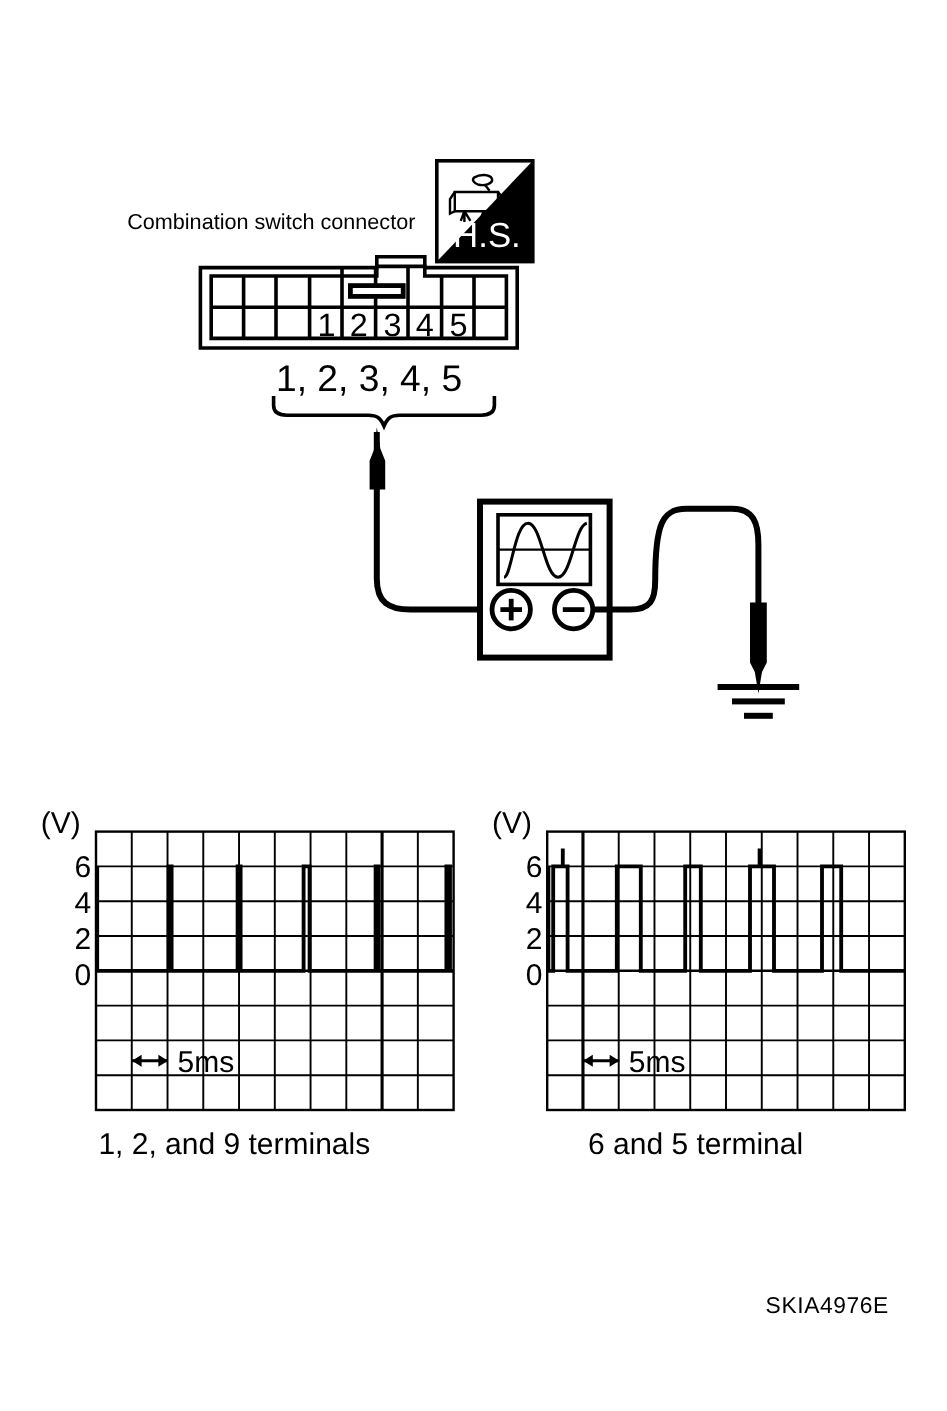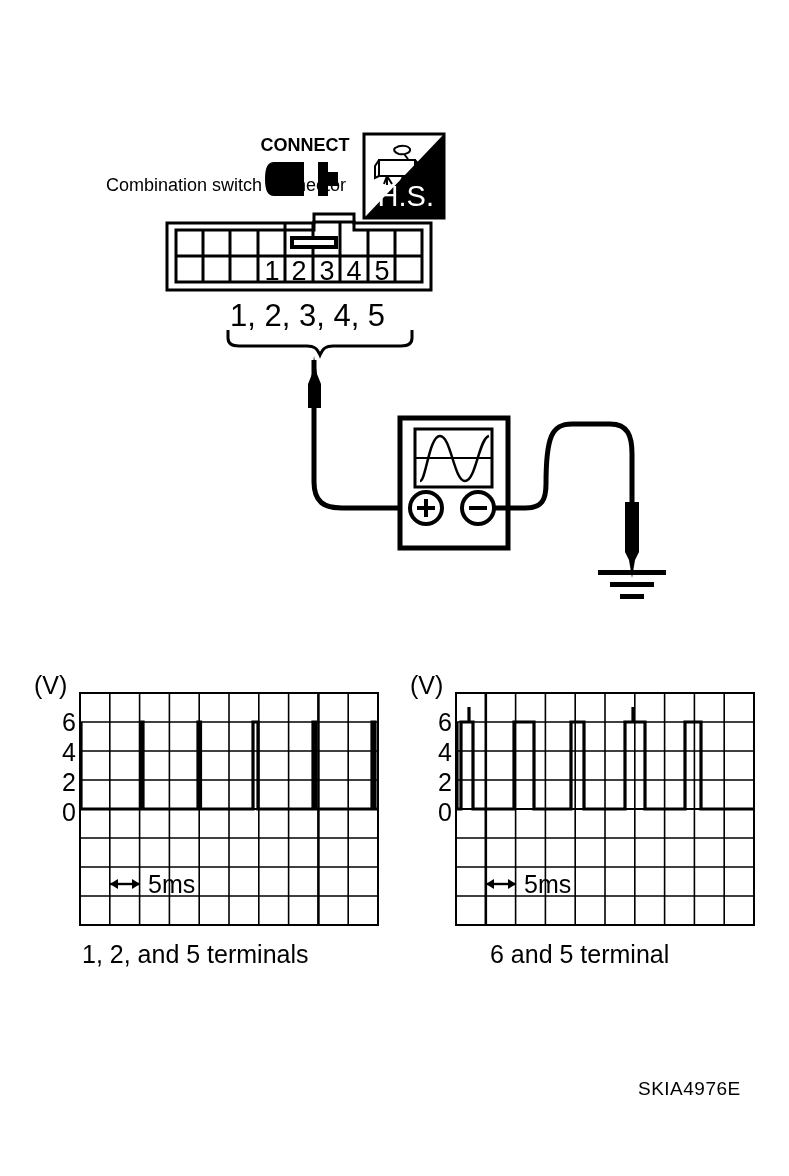--- a/index.html
+++ b/index.html
@@ -73,29 +73,20 @@
 
   svg { display: block; overflow: visible; }
   .stroke { fill: none; stroke: #000; }
 </style>
 </head>
 <body>
 
 <div class="abs" id="icon-row">
 
 
-  <div class="abs icon-connect">
-    <svg width="86" height="92" viewBox="0 0 86 92">
-      <text x="43" y="17" text-anchor="middle" font-family="'Liberation Sans',sans-serif" font-size="18" font-weight="bold" fill="#000">CONNECT</text>
-      <path fill="#000" d="M12 28 L42 28 L42 40 L56 40 L56 28 L66 28 L66 38 L76 38 L76 52
-               L66 52 L66 62 L56 62 L56 50 L42 50 L42 62 L12 62
-               C6 62 3 57 3 45 C3 33 6 28 12 28 Z"></path>
-      <rect x="42" y="40" width="14" height="10" fill="#fff"></rect>
-    </svg>
-  </div>
 
   <div class="abs icon-hs">
     <svg width="84" height="88" viewBox="0 0 84 88">
       <rect x="2" y="2" width="80" height="84" fill="#fff" stroke="#000" stroke-width="3"></rect>
       <path d="M82 2 L82 86 L2 86 Z" fill="#000"></path>
 
       <g class="stroke" stroke-width="2">
         <path d="M17 28 L17 44 L53 44 L53 28 Z"></path>
         <path d="M33 16 C38 13 46 13 48 17 C49 21 42 23 37 22 C33 21 31 18 33 16 Z"></path>
         <path d="M42 22 L46 27"></path>
@@ -294,17 +285,17 @@
 
     <g>
       <line class="stroke" stroke-width="2.4" x1="78" y1="212" x2="108" y2="212"></line>
       <path fill="#000" d="M78 212 L86 207 L86 217 Z"></path>
       <path fill="#000" d="M108 212 L100 207 L100 217 Z"></path>
       <text class="ms-label" x="116" y="221" font-family="'Liberation Sans',sans-serif" fill="#000">5ms</text>
     </g>
   </svg>
 </div>
 
-<div class="scope-caption" id="caption-left">1, 2, and 5 terminals</div>
+<div class="scope-caption" id="caption-left">1, 2, and 9 terminals</div>
 
 <div class="scope-caption" id="caption-right">6 and 5 terminal</div>
 
 <div class="abs" id="figure-code">SKIA4976E</div>
 
 </body></html>

